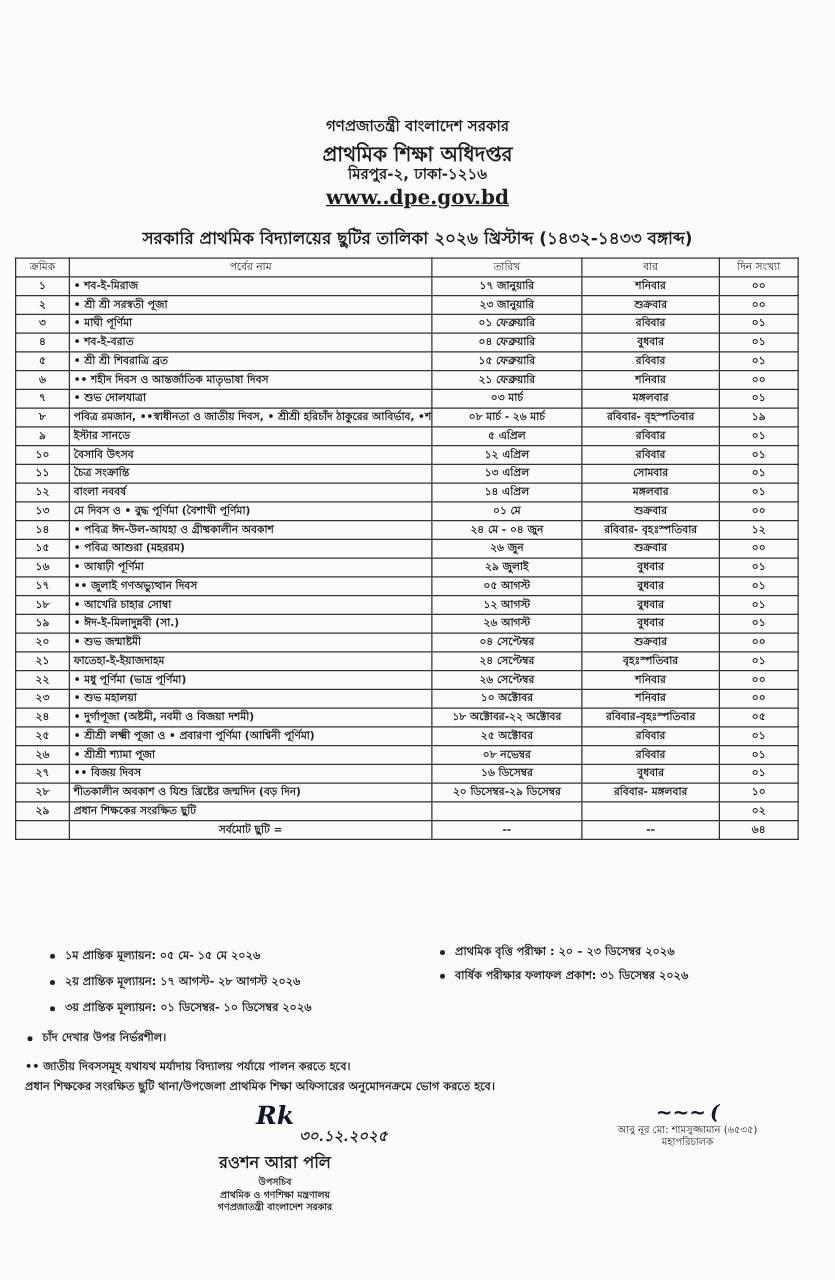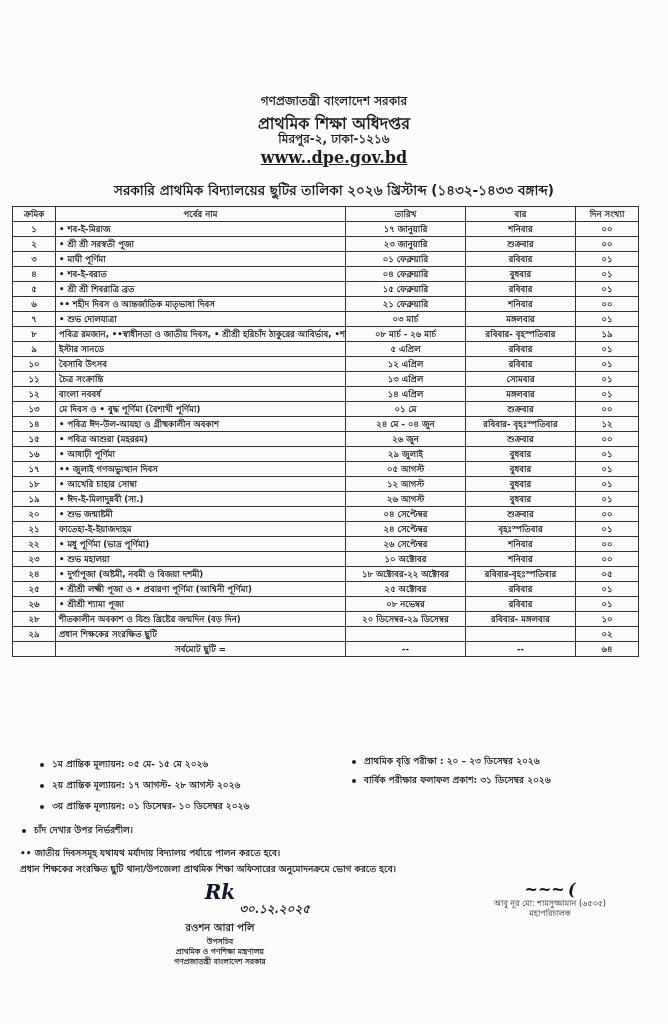--- a/index.html
+++ b/index.html
@@ -20,38 +20,38 @@
 
   table.holidays {
     position: absolute; left: 12px; top: 206px;
     width: 626px; border-collapse: collapse; table-layout: fixed;
     font-size: 8.5px; font-weight: bold;
   }
   table.holidays th, table.holidays td {
     border: 1px solid #333; padding: 0 3px; height: 14px; line-height: 14px;
     white-space: nowrap; overflow: hidden;
   }
-  table.holidays th { font-weight: bold; font-size: 8.5px; }
+  table.holidays th { font-weight: normal; font-size: 8.5px; }
   col.c1 { width: 43px; } col.c2 { width: 290px; } col.c3 { width: 120px; }
   col.c4 { width: 110px; } col.c5 { width: 63px; }
   td.center, th.center { text-align: center; }
   td.name { text-align: left; }
   td.wrap { white-space: normal; line-height: 14px; height: 29px; }
   td.right { text-align: center; }
 
   .notes { position: absolute; font-size: 9px; font-weight: bold; }
   .note-item { position: absolute; white-space: nowrap; }
   .bullet { display: inline-block; width: 4px; height: 4px; border-radius: 50%; background: #222; margin-right: 8px; vertical-align: middle; }
 
   .sig { position: absolute; text-align: center; font-weight: bold; }
   .sig-left { left: 130px; top: 880px; width: 180px; }
   .sig-right { left: 465px; top: 880px; width: 170px; }
   .sig-scrawl { font-family: "DejaVu Serif", serif; font-style: italic; font-size: 20px; color: #0f172a; }
   .sig-date { font-family: "DejaVu Serif", serif; font-style: italic; font-size: 12px; margin-top: -4px; text-align: right; }
-  .sig-name { font-size: 10px; }
+  .sig-name { font-size: 13px; }
   .sig-small { font-size: 7.5px; line-height: 10px; }
 </style>
 </head>
 <body>
 
 <div class="page">
 
   <div class="hdr hdr1">গণপ্রজাতন্ত্রী বাংলাদেশ সরকার</div>
   <div class="hdr hdr2">প্রাথমিক শিক্ষা অধিদপ্তর</div>
   <div class="hdr hdr3">মিরপুর-২, ঢাকা-১২১৬</div>
@@ -252,20 +252,27 @@
           <td class="center">০১</td>
         </tr>
         <tr>
           <td class="center">২৬</td>
           <td class="name">• শ্রীশ্রী শ্যামা পূজা</td>
           <td class="center">০৮ নভেম্বর</td>
           <td class="center">রবিবার</td>
           <td class="center">০১</td>
         </tr>
         <tr>
+          <td class="center">২৭</td>
+          <td class="name">••  বিজয় দিবস</td>
+          <td class="center">১৬ ডিসেম্বর</td>
+          <td class="center">বুধবার</td>
+          <td class="center">০১</td>
+        </tr>
+        <tr>
           <td class="center">২৮</td>
           <td class="name">শীতকালীন অবকাশ ও যিশু খ্রিষ্টের জন্মদিন (বড় দিন)</td>
           <td class="center">২০ ডিসেম্বর-২৯ ডিসেম্বর</td>
           <td class="center">রবিবার- মঙ্গলবার</td>
           <td class="center">১০</td>
         </tr>
         <tr>
           <td class="center">২৯</td>
           <td class="name">প্রধান শিক্ষকের সংরক্ষিত ছুটি</td>
           <td class="center"></td>

